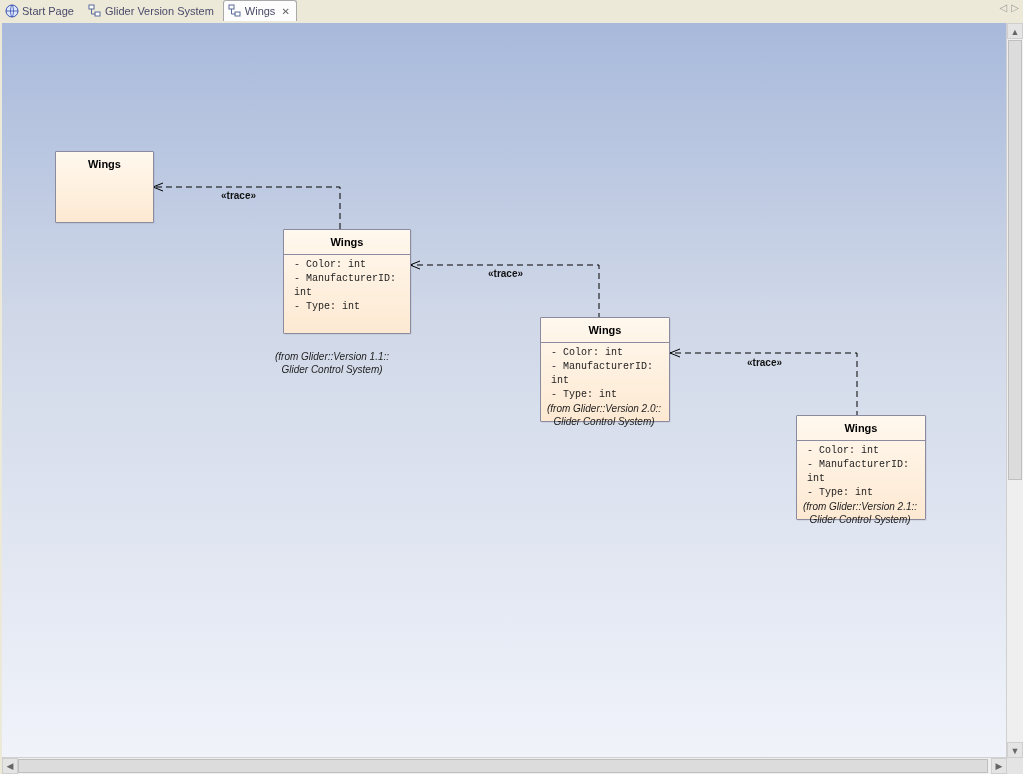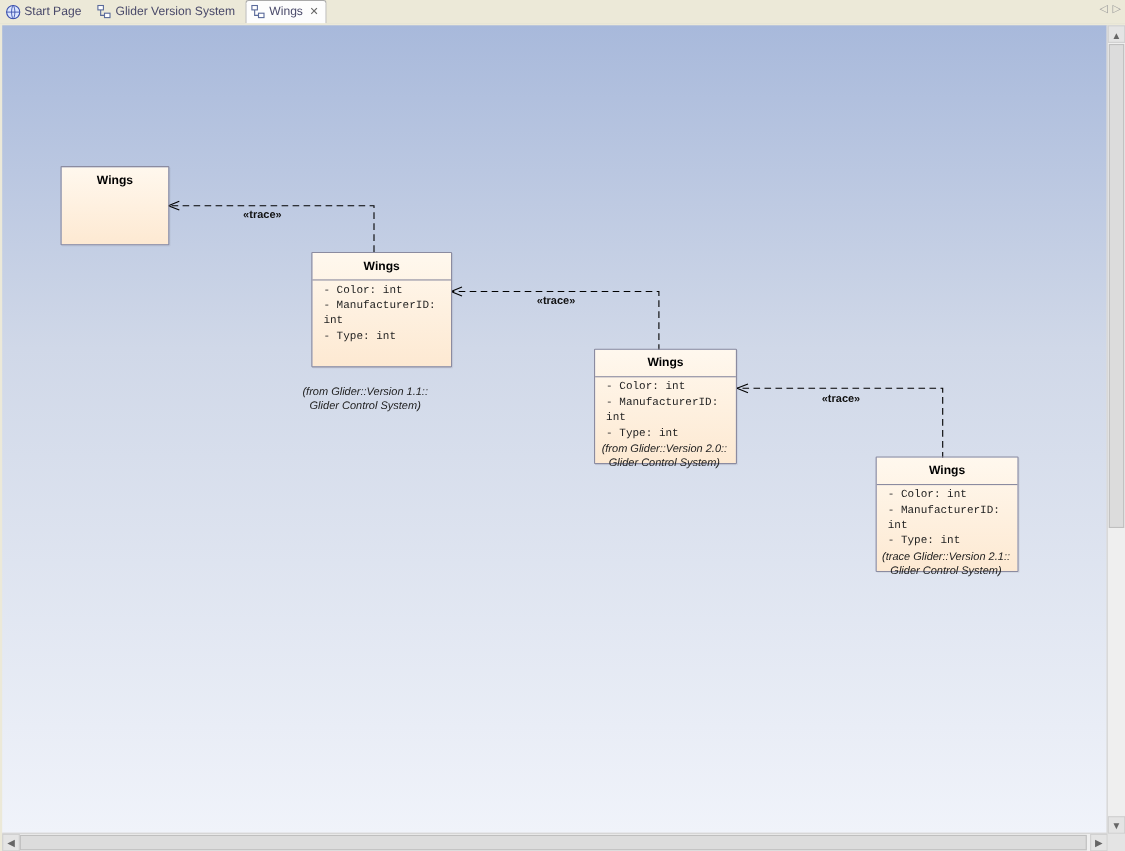--- a/index.html
+++ b/index.html
@@ -311,21 +311,21 @@
 
     <div class="node" style="left:794px; top:392px; width:128px;">
       <div class="title">Wings</div>
       <div class="attrs">
         <div class="row">Color: int</div>
         <div class="row">ManufacturerID: int</div>
         <div class="row">Type: int</div>
       </div>
     </div>
     <div class="caption" style="left:787px; top:477px; width:142px;">
-      <span>(trace Glider::Version 2.1::</span><br>
+      <span>(from Glider::Version 2.1::</span><br>
       <span>Glider Control System)</span>
     </div>
 
   </div>
 
   <div class="vscroll">
     <div class="arrow">▲</div>
     <div class="thumb"></div>
     <div class="arrow down">▼</div>
   </div>

